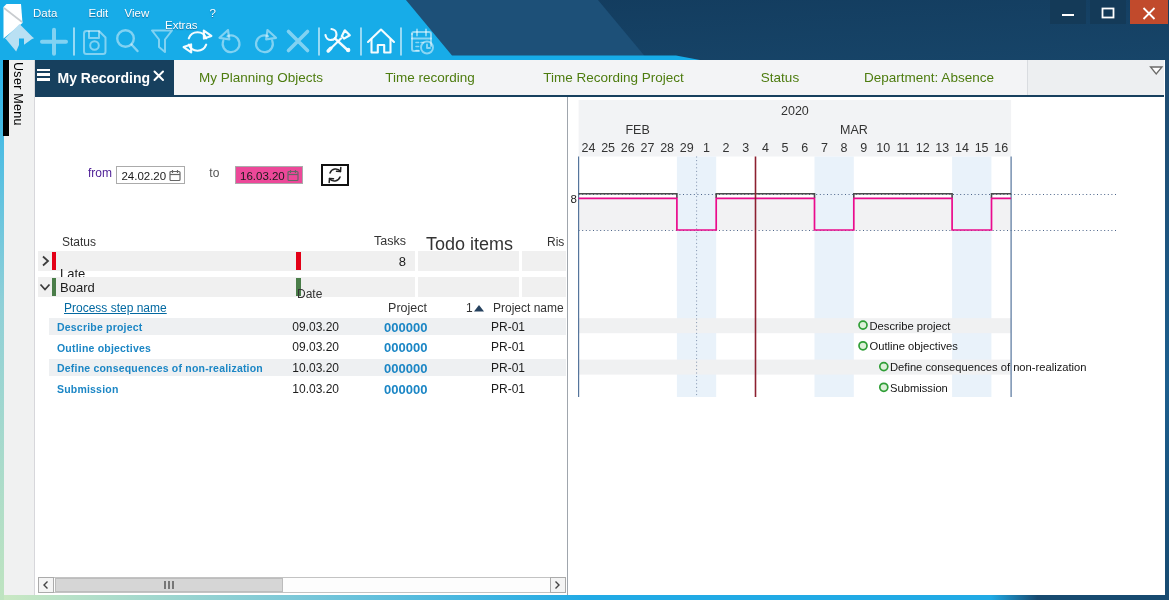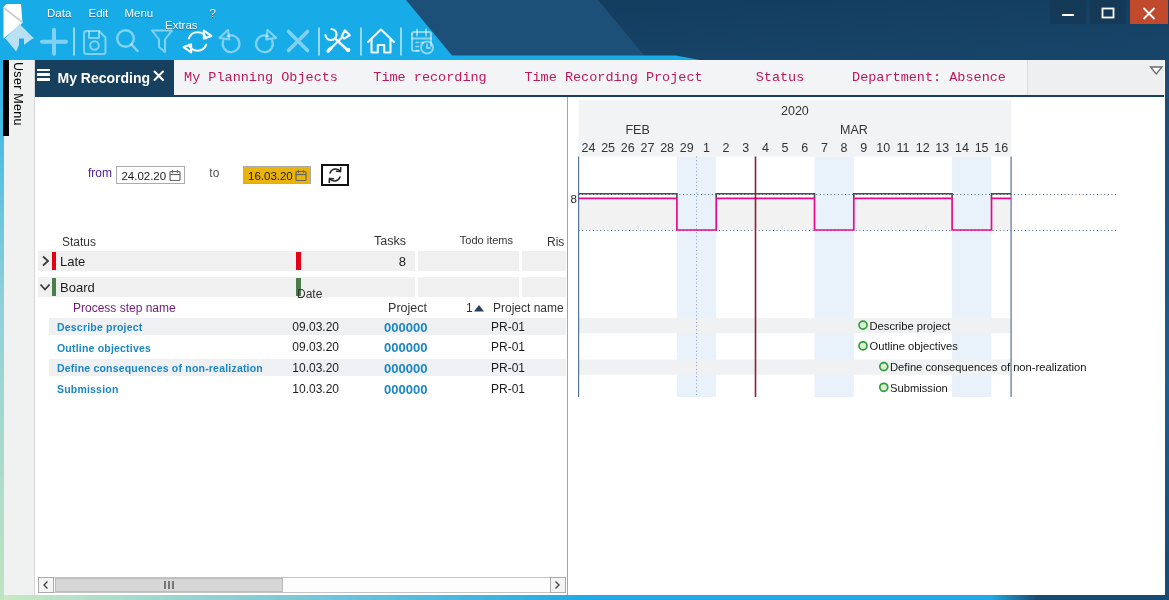--- a/index.html
+++ b/index.html
@@ -1,20 +1,20 @@
 <!DOCTYPE html>
 <html><head>
 <meta charset="utf-8">
 <style>
   * { margin:0; padding:0; box-sizing:border-box; }
   html,body { width:1169px; height:600px; overflow:hidden; }
   body { position:relative; font-family:"Liberation Sans", sans-serif; background:#ffffff; }
   .abs { position:absolute; }
   .nav-item { position:absolute; top:0; height:25px; line-height:26px; color:#ffffff; font-size:11.5px; text-shadow:0 1px 1px rgba(10,60,100,.55); }
-  .tab-label { position:absolute; top:60px; height:35px; line-height:36px; font-size:13.5px; color:#be185d; transform:translateX(-50%); white-space:nowrap;font-family:Liberation Mono, monospace; }
+  .tab-label { position:absolute; top:60px; height:35px; line-height:36px; font-size:13.5px; color:#4d7c0f; transform:translateX(-50%); white-space:nowrap; }
 </style>
 </head>
 <body>
 
 <div class="abs" style="left:0;top:0;width:1169px;height:60px;background:#153e60;">
   <svg width="1169" height="60" style="position:absolute;left:0;top:0;">
     <defs>
       <linearGradient id="navgrad" x1="0" y1="0" x2="1" y2="1">
         <stop offset="0" stop-color="#123a5c"></stop>
         <stop offset="1" stop-color="#174569"></stop>
@@ -26,23 +26,23 @@
   </svg>
 
   <svg width="40" height="58" style="position:absolute;left:0;top:0;">
     <polygon points="3.5,7 6.5,4 21,4 22.5,23 3.5,38.5" fill="#ffffff"></polygon>
     <line x1="4" y1="8" x2="22" y2="22" stroke="#c9cccf" stroke-width="1.6"></line>
     <polygon points="19.5,24 34,38.5 5,38.5" fill="#b9e0f3"></polygon>
     <polygon points="5,38 19,38 19,45 16.2,51.5" fill="#b9e0f3"></polygon>
     <polygon points="24,37.8 33.8,37.8 24,44.8" fill="#b9e0f3"></polygon>
   </svg>
 
-  <span class="nav-item" style="left:47px;text-align:right;">Data</span>
+  <span class="nav-item" style="left:33px;text-align:right;">Data</span>
   <span class="nav-item" style="left:88.5px;">Edit</span>
-  <span class="nav-item" style="left:124.5px;">Menu</span>
+  <span class="nav-item" style="left:124.5px;">View</span>
   <span class="nav-item" style="left:165px;margin-top:12px;">Extras</span>
   <span class="nav-item" style="left:209.5px;">?</span>
 
   <svg width="450" height="60" viewBox="0 0 450 60" style="position:absolute;left:0;top:0;" fill="none" stroke-linecap="round" stroke-linejoin="round">
     <g stroke="rgba(255,255,255,0.46)" stroke-width="4">
       <path d="M42 41.8 H66 M54 29.8 V53.8"></path>
     </g>
     <line x1="74" y1="28" x2="74" y2="55" stroke="rgba(255,255,255,0.85)" stroke-width="1.3"></line>
     <g stroke="rgba(255,255,255,0.46)" stroke-width="2">
       <path d="M84 33.5 a2.5 2.5 0 0 1 2.5 -2.5 H 99 L 105.5 37.5 V 51.5 a2.5 2.5 0 0 1 -2.5 2.5 H 86.5 a2.5 2.5 0 0 1 -2.5 -2.5 Z"></path>
@@ -151,65 +151,65 @@
 <div class="abs" style="left:115.9px;top:166px;width:69.5px;height:17.5px;border:1px solid #ababab;background:#fff;">
   <span style="position:absolute;left:4.5px;top:2.5px;font-size:11.5px;color:#1a1a1a;">24.02.20</span>
   <svg width="12" height="13" style="position:absolute;right:3px;top:2px;" fill="none" stroke="#666" stroke-width="1.2">
     <rect x="1" y="2.5" width="10" height="9" rx="1"></rect>
     <line x1="3.5" y1="1" x2="3.5" y2="4"></line>
     <line x1="8.5" y1="1" x2="8.5" y2="4"></line>
     <line x1="1" y1="5.5" x2="11" y2="5.5"></line>
   </svg>
 </div>
 <div class="abs" style="left:209.3px;top:166px;font-size:12px;color:#555;line-height:14px;">to</div>
-<div class="abs" style="left:234.5px;top:166px;width:68.2px;height:17.5px;border:1px solid #ababab;background:#eab308;margin-left:8px;">
+<div class="abs" style="left:234.5px;top:166px;width:68.2px;height:17.5px;border:1px solid #ababab;background:#ec4899;">
   <span style="position:absolute;left:4.5px;top:2.5px;font-size:11.5px;color:#1a1a1a;">16.03.20</span>
   <svg width="12" height="13" style="position:absolute;right:3px;top:2px;" fill="none" stroke="#666" stroke-width="1.2">
     <rect x="1" y="2.5" width="10" height="9" rx="1"></rect>
     <line x1="3.5" y1="1" x2="3.5" y2="4"></line>
     <line x1="8.5" y1="1" x2="8.5" y2="4"></line>
     <line x1="1" y1="5.5" x2="11" y2="5.5"></line>
   </svg>
 </div>
 <div class="abs" style="left:320.7px;top:164px;width:28.7px;height:22px;border:2px solid #111;background:#fff;">
   <svg width="24" height="18" viewBox="0 0 24 18" style="position:absolute;left:0.5px;top:0;" fill="none" stroke="#222" stroke-width="1.5" stroke-linecap="round" stroke-linejoin="round">
     <path d="M17.5 5.5 A6 6 0 0 0 7 7"></path>
     <path d="M17.5 5.5 L17.8 1.5 M17.5 5.5 L13.5 5.2"></path>
     <path d="M6.5 12.5 A6 6 0 0 0 17 11"></path>
     <path d="M6.5 12.5 L6.2 16.5 M6.5 12.5 L10.5 12.8"></path>
   </svg>
 </div>
 
 <div class="abs" style="left:62px;top:234.5px;font-size:12px;color:#333;">Status</div>
 <div class="abs" style="left:306px;top:234px;width:100px;text-align:right;font-size:12.5px;color:#333;">Tasks</div>
-<div class="abs" style="left:413px;top:234px;width:100px;text-align:right;font-size:11px;color:#333;">Todo items</div>
+<div class="abs" style="left:413px;top:234px;width:100px;text-align:right;font-size:18px;color:#333;">Todo items</div>
 <div class="abs" style="left:547px;top:234.5px;font-size:12px;color:#333;">Ris</div>
 
 <div class="abs" style="left:37.5px;top:251px;width:528.5px;height:20.3px;background:#f0f0f0;"></div>
 <svg width="10" height="12" style="position:absolute;left:40px;top:255px;" fill="none" stroke="#3c3c3c" stroke-width="1.8">
   <path d="M3 1.5 L8 6 L3 10.5"></path>
 </svg>
 <div class="abs" style="left:51.5px;top:252.3px;width:4.5px;height:18px;background:#e30016;"></div>
-<div class="abs" style="left:60px;top:254px;font-size:13px;color:#1c1c1c;">Late</div>
+<div class="abs" style="left:60px;top:266px;font-size:13px;color:#1c1c1c;">Late</div>
 <div class="abs" style="left:296px;top:252.3px;width:4.5px;height:18px;background:#e30016;"></div>
 <div class="abs" style="left:306px;top:254px;width:100px;text-align:right;font-size:13px;color:#1c1c1c;">8</div>
 <div class="abs" style="left:415px;top:251px;width:3px;height:20.3px;background:#fff;"></div>
 <div class="abs" style="left:519px;top:251px;width:3px;height:20.3px;background:#fff;"></div>
 
 <div class="abs" style="left:37.5px;top:277px;width:528.5px;height:20.3px;background:#f0f0f0;"></div>
 <svg width="12" height="10" style="position:absolute;left:39px;top:282px;" fill="none" stroke="#3c3c3c" stroke-width="1.8">
   <path d="M1.5 2.5 L6 7.5 L10.5 2.5"></path>
 </svg>
 <div class="abs" style="left:51.5px;top:278.3px;width:4.5px;height:18px;background:#4a7d49;"></div>
 <div class="abs" style="left:60px;top:280px;font-size:13px;color:#1c1c1c;">Board</div>
 <div class="abs" style="left:296px;top:278.3px;width:4.5px;height:18px;background:#4a7d49;"></div>
 <div class="abs" style="left:415px;top:277px;width:3px;height:20.3px;background:#fff;"></div>
 <div class="abs" style="left:519px;top:277px;width:3px;height:20.3px;background:#fff;"></div>
 
-<div class="abs" style="left:73px;top:301px;font-size:12px;color:#701a75;">Process step name</div>
+<div class="abs" style="left:64px;top:301px;font-size:12px;color:#0369a1;text-decoration:underline;">Process step name</div>
 <div class="abs" style="left:297px;top:287px;font-size:12px;color:#333;">Date</div>
 <div class="abs" style="left:327px;top:300.5px;width:100px;text-align:right;font-size:12.5px;color:#333;">Project</div>
 <div class="abs" style="left:466px;top:301px;font-size:12px;color:#333;">1</div>
 <svg width="11" height="9" style="position:absolute;left:474px;top:303.5px;" fill="#26425f">
   <polygon points="5,1 10,7.5 0,7.5"></polygon>
 </svg>
 <div class="abs" style="left:493px;top:301px;font-size:12px;color:#333;">Project name</div>
 
 <div class="abs" style="left:49px;top:317.7px;width:517px;height:17px;background:#eef0f2;"></div>
 <div class="abs" style="left:49px;top:359.1px;width:517px;height:17px;background:#eef0f2;"></div>

